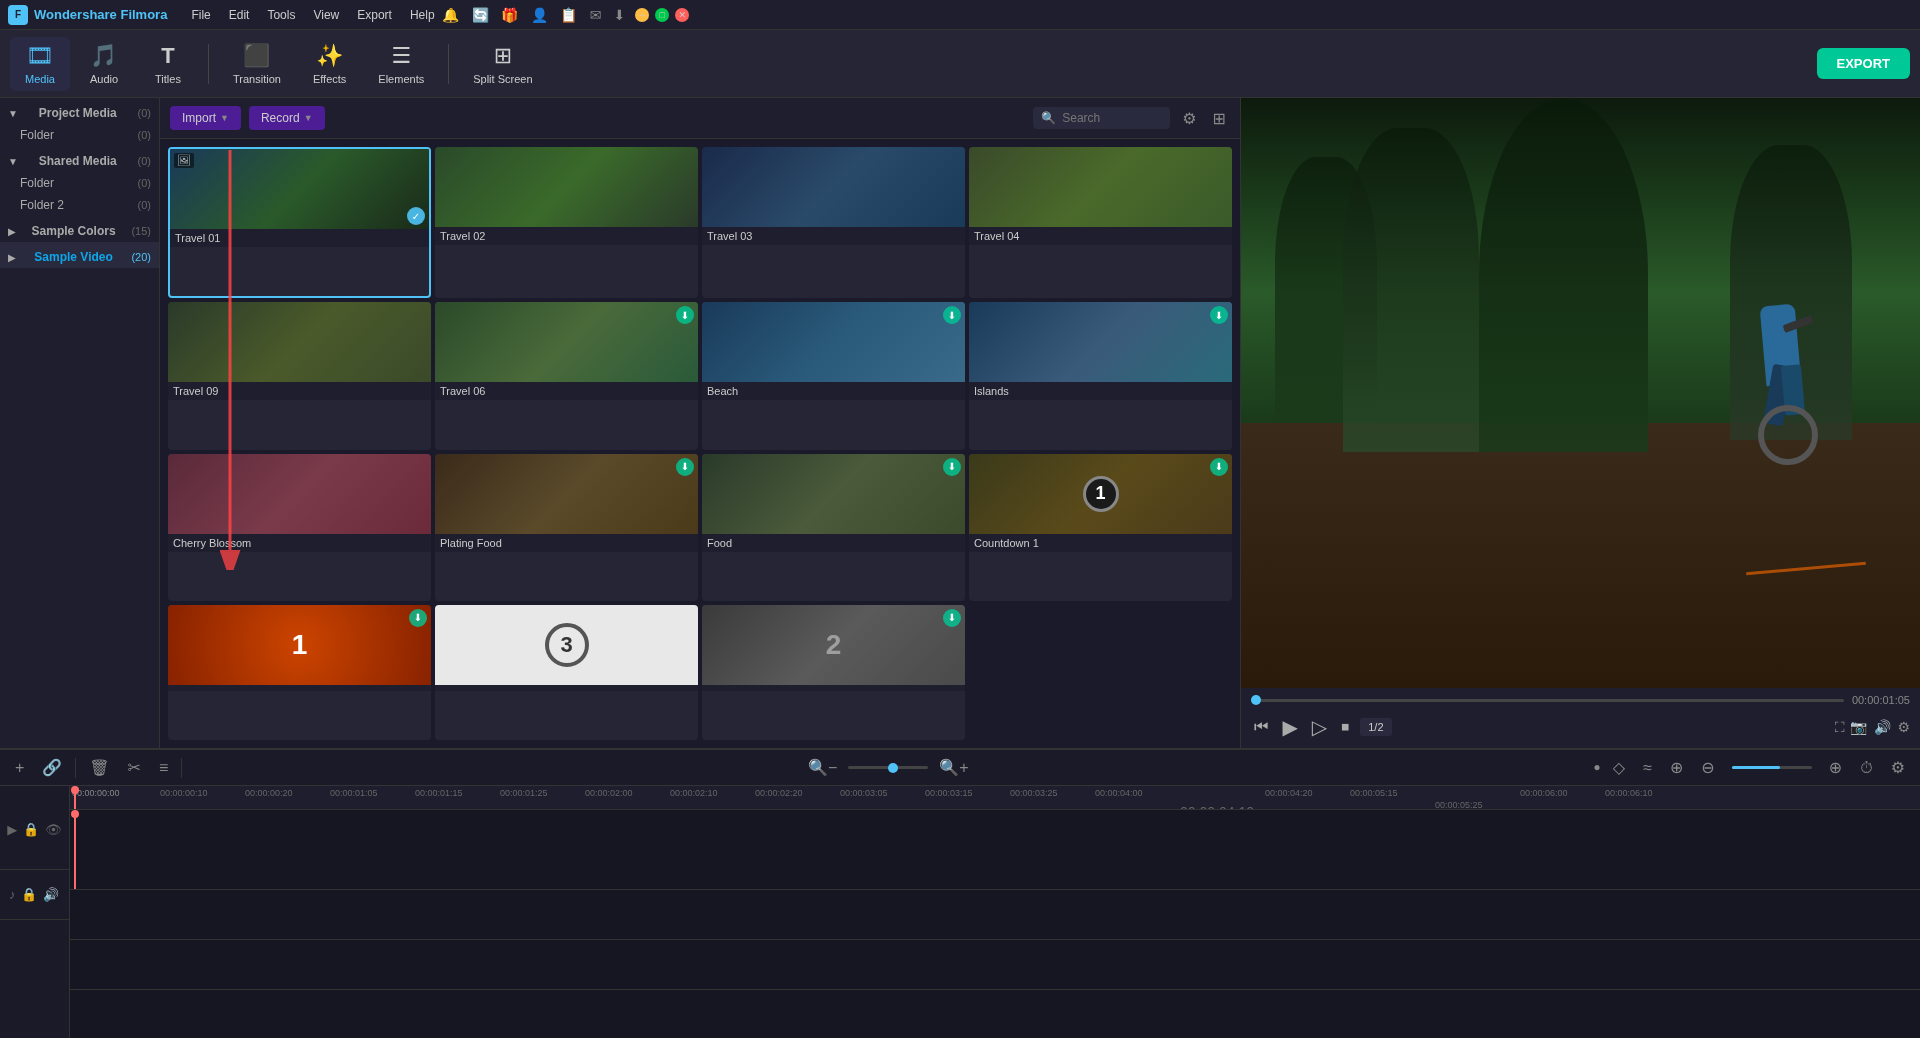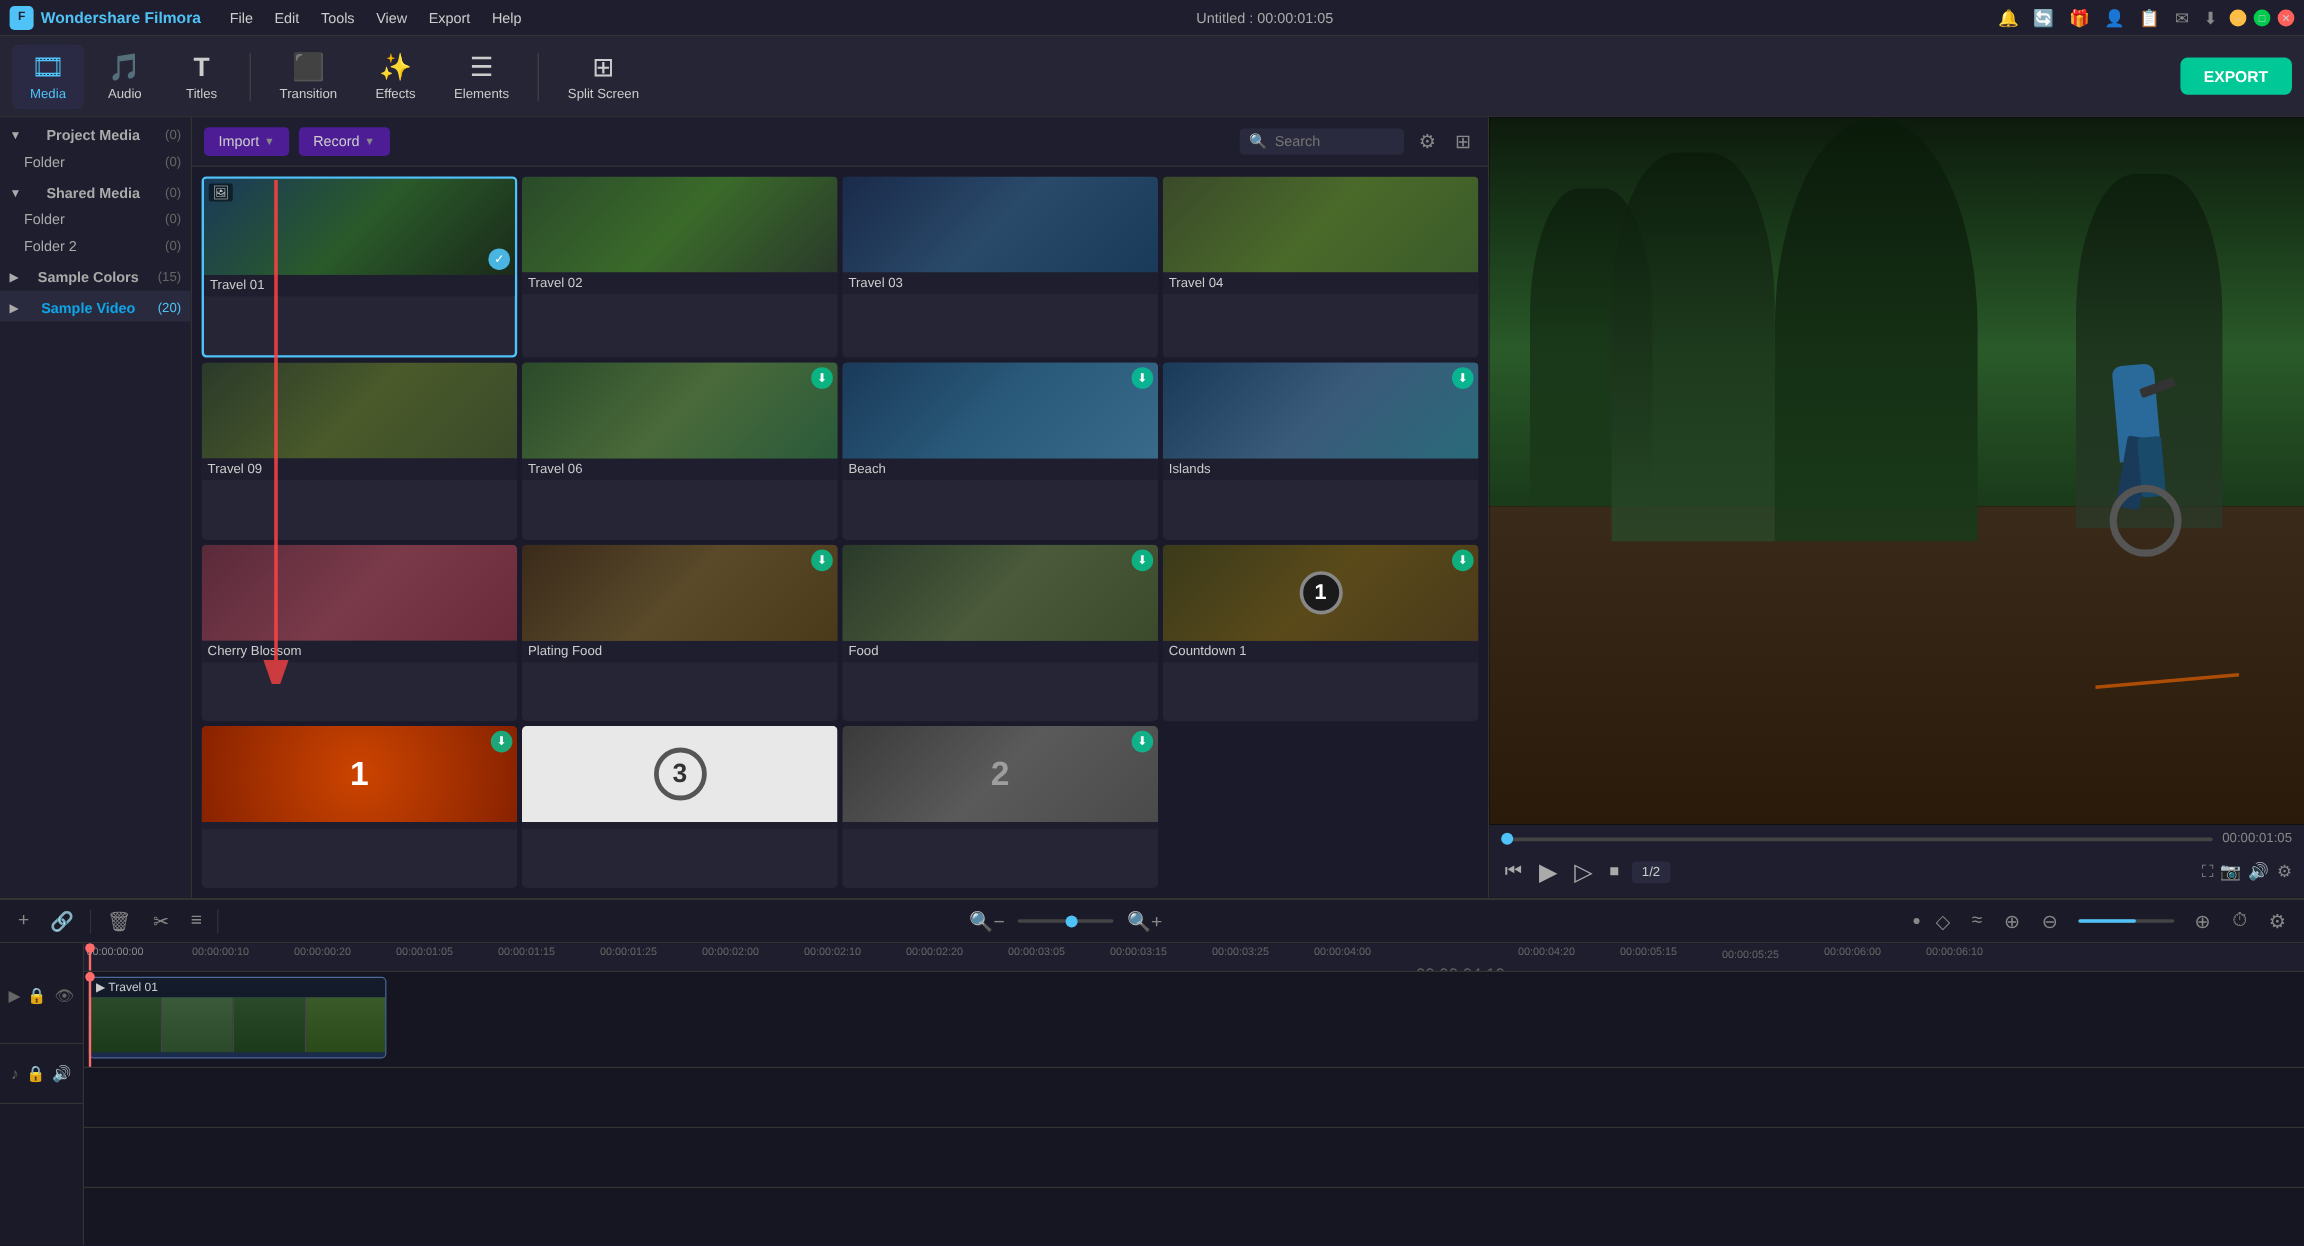--- a/index.html
+++ b/index.html
@@ -286,21 +286,20 @@
     <span>Wondershare Filmora</span>
   </div>
   <div class="menu-items">
     <div class="menu-item">File</div>
     <div class="menu-item">Edit</div>
     <div class="menu-item">Tools</div>
     <div class="menu-item">View</div>
     <div class="menu-item">Export</div>
     <div class="menu-item">Help</div>
   </div>
-  <div class="title-center">Untitled : 00:00:01:05</div>
   <div class="win-icons">
     <span class="win-icon">🔔</span>
     <span class="win-icon">🔄</span>
     <span class="win-icon">🎁</span>
     <span class="win-icon">👤</span>
     <span class="win-icon">📋</span>
     <span class="win-icon">✉</span>
     <span class="win-icon">⬇</span>
   </div>
   <div class="window-controls">
@@ -657,38 +656,29 @@
         <span style="position:absolute;left:515px;top:2px;color:#666;font-size:9px;">00:00:02:00</span>
         <span style="position:absolute;left:600px;top:2px;color:#666;font-size:9px;">00:00:02:10</span>
         <span style="position:absolute;left:685px;top:2px;color:#666;font-size:9px;">00:00:02:20</span>
         <span style="position:absolute;left:770px;top:2px;color:#666;font-size:9px;">00:00:03:05</span>
         <span style="position:absolute;left:855px;top:2px;color:#666;font-size:9px;">00:00:03:15</span>
         <span style="position:absolute;left:940px;top:2px;color:#666;font-size:9px;">00:00:03:25</span>
         <span style="position:absolute;left:1025px;top:2px;color:#666;font-size:9px;">00:00:04:00</span>
         <span style="position:absolute;left:1110px;top:18px;color:#666;font-size:14px;">00:00:04:10</span>
         <span style="position:absolute;left:1195px;top:2px;color:#666;font-size:9px;">00:00:04:20</span>
         <span style="position:absolute;left:1280px;top:2px;color:#666;font-size:9px;">00:00:05:15</span>
-        <span style="position:absolute;left:1365px;top:4px;color:#666;font-size:9px;">00:00:05:25</span>
+        <span style="position:absolute;left:1365px;top:14px;color:#666;font-size:9px;">00:00:05:25</span>
         <span style="position:absolute;left:1450px;top:2px;color:#666;font-size:9px;">00:00:06:00</span>
         <span style="position:absolute;left:1535px;top:2px;color:#666;font-size:9px;">00:00:06:10</span>
       </div>
 
       <div id="timeline-tracks">
 
         <div class="track-row" style="height:80px;">
 
-          <div class="track-clip" style="left:4px;width:248px;top:4px;height:68px;">
-            <div class="clip-label">▶ Travel 01</div>
-            <div class="clip-thumb-area">
-              <div style="width:60px;height:100%;background:linear-gradient(180deg,#2a4a2a,#1a3a1a);flex-shrink:0;border-right:1px solid #444;"></div>
-              <div style="width:60px;height:100%;background:linear-gradient(180deg,#3a5a3a,#2a4a2a);flex-shrink:0;border-right:1px solid #444;"></div>
-              <div style="width:60px;height:100%;background:linear-gradient(180deg,#2a4a2a,#1a3a1a);flex-shrink:0;border-right:1px solid #444;"></div>
-              <div style="width:68px;height:100%;background:linear-gradient(180deg,#3a5a2a,#2a4a1a);flex-shrink:0;"></div>
-            </div>
-          </div>
 
           <div style="position:absolute;top:0;left:4px;width:2px;height:100%;background:#ff6b6b;z-index:10;">
             <div style="width:8px;height:8px;background:#ff6b6b;border-radius:50%;position:absolute;top:0;left:-3px;"></div>
           </div>
         </div>
 
         <div class="track-row audio" style="height:50px;background:#161622;">
         </div>
 
         <div class="track-row" style="height:50px;background:#161622;">

